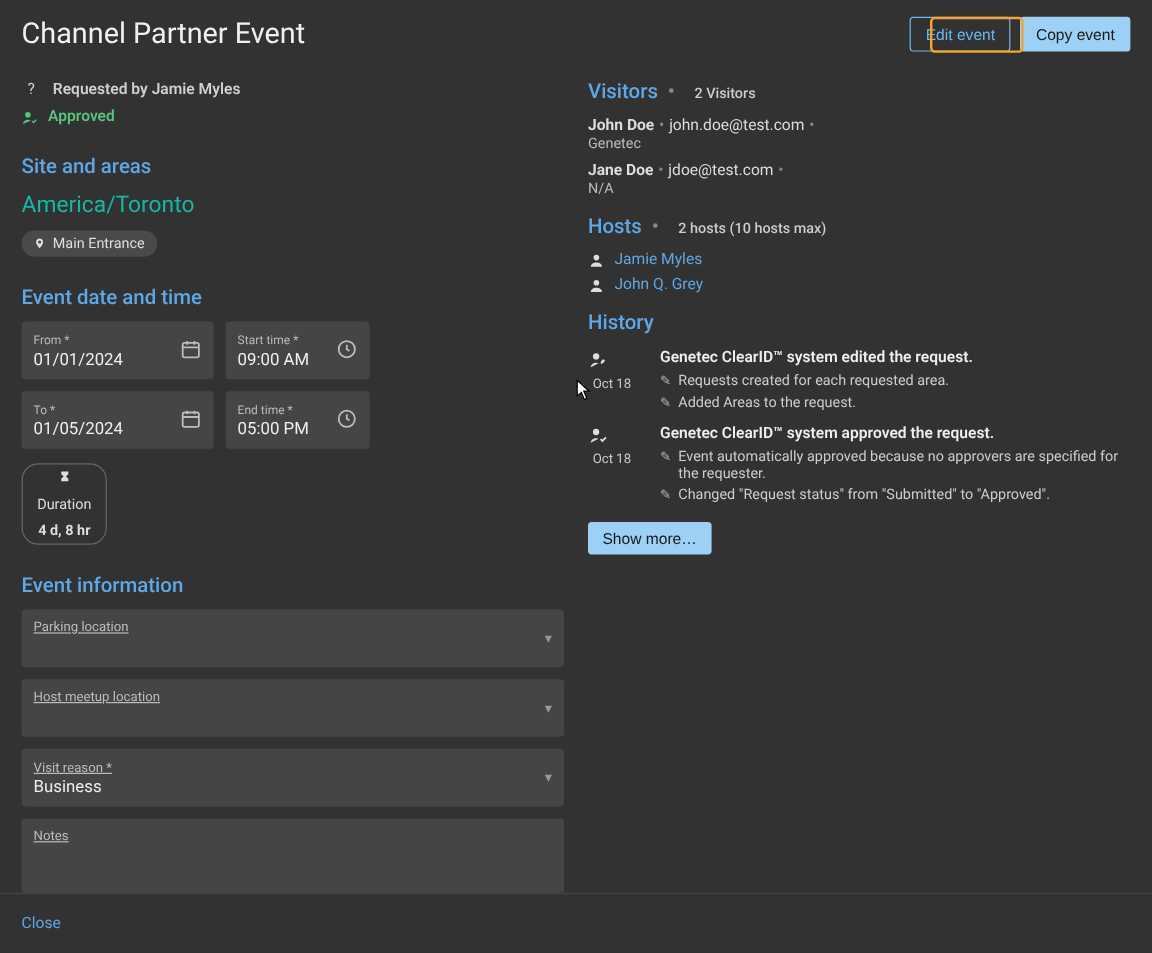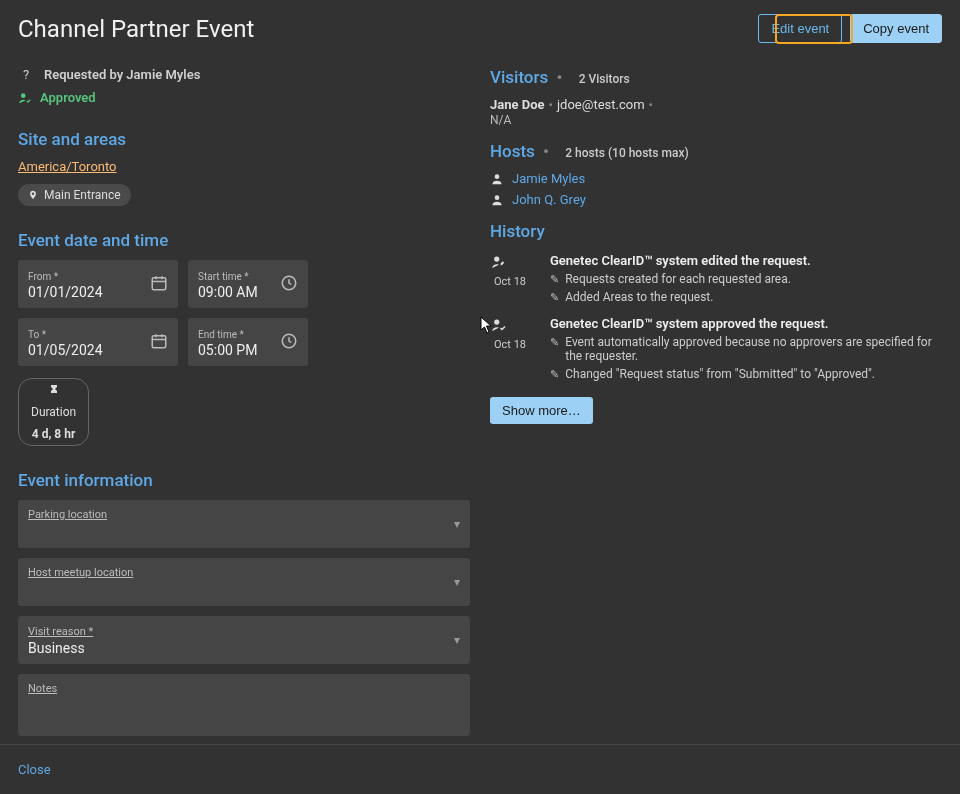--- a/index.html
+++ b/index.html
@@ -1,20 +1,20 @@
 <!DOCTYPE html>
 <html><head>
 <meta charset="utf-8">
 <style>
   * { box-sizing: border-box; margin: 0; padding: 0; }
   html, body { width: 960px; height: 794px; overflow: hidden; font-family: "Segoe UI", Roboto, Arial, sans-serif; }
   body { background: #323232; color: #e6e6e6; position: relative; }
 
   .topbar {
-    display: flex; justify-content: space-between; align-items: center;
+    display: flex; justify-content: space-between; 
     padding: 14px 18px 10px 18px;
   }
   .title { font-size: 24px; font-weight: 400; color: #f0f0f0; }
   .topbar-buttons { display: flex; gap: 8px; }
   .btn {
     font-size: 13px; border-radius: 3px; padding: 6px 12px; cursor: pointer;
     background: #9cd0f4; color: #1a1a1a; border: 1px solid #9cd0f4;
   }
   .btn-outline {
     background: transparent; color: #6bb8ee; border: 1px solid #6bb8ee;
@@ -29,21 +29,21 @@
     height: 680px;
   }
   .col { flex: 1; min-width: 0; }
 
   .meta-row { display: flex; align-items: center; gap: 10px; font-size: 13px; margin-top: 14px; color: #d0d0d0; }
   .meta-row .icon { width: 16px; display:inline-flex; justify-content:center; }
   .approved { color: #55c47c; font-weight: 600; font-size: 13px; margin-top: 8px; display:flex; align-items:center; gap:8px; }
 
   .section-head { color: #5ea8e6; font-size: 17px; font-weight: 500; margin-top: 24px; margin-bottom: 10px; }
   .site-line1 { font-size: 14px; font-weight: 600; color: #eee; }
-  .site-line2 { font-size: 13px; color: #fdba74; margin-top: 2px; text-decoration: underline; }
+  .site-line2 { font-size: 19px; color: #14b8a6; margin-top: 2px; }
 
   .chip {
     display: inline-flex; align-items: center; gap: 6px;
     background: #4a4a4a; color: #ddd; font-size: 12px;
     padding: 4px 10px; border-radius: 12px; margin-top: 10px;
   }
 
   .dt-grid { display: grid; grid-template-columns: 160px 120px; gap: 10px; margin-top: 4px; }
   .field {
     background: #454545; border-radius: 3px; padding: 6px 10px 8px 10px;
@@ -251,20 +251,24 @@
     </div>
   </div>
 
   <div class="col right-col">
     <div class="section-head">
       <span>Visitors</span>
       <span class="sep-dot">•</span>
       <span class="sub-count">2 Visitors</span>
     </div>
     <div class="vis-row">
+      <b>John Doe</b><span class="dot">•</span><span>john.doe@test.com</span><span class="dot">•</span><br>
+      <span class="org">Genetec</span>
+    </div>
+    <div class="vis-row">
       <b>Jane Doe</b><span class="dot">•</span><span>jdoe@test.com</span><span class="dot">•</span><br>
       <span class="org">N/A</span>
     </div>
 
     <div class="section-head">
       <span>Hosts</span>
       <span class="sep-dot">•</span>
       <span class="sub-count">2 hosts (10 hosts max)</span>
     </div>
     <div class="host-row">

